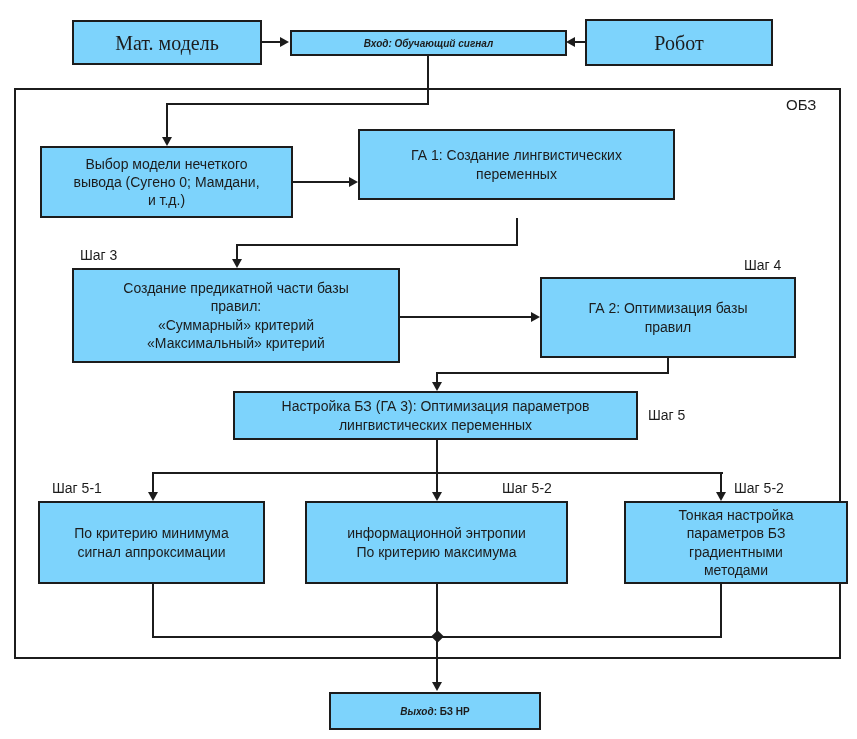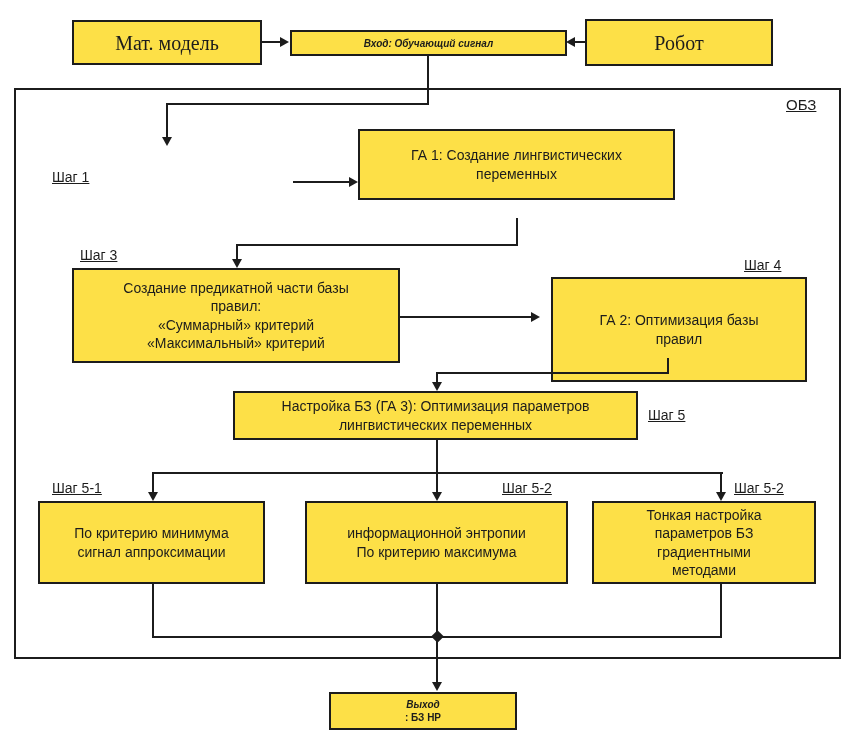--- a/index.html
+++ b/index.html
@@ -2,28 +2,28 @@
 <html><head>
 <meta charset="utf-8">
 <style>
   * { box-sizing: border-box; }
   html,body { margin:0; padding:0; background:#ffffff; }
   .stage {
     position:relative; width:857px; height:739px; background:#ffffff;
     font-family:"Liberation Sans", sans-serif; color:#1c1c1c; overflow:hidden;
   }
   .box {
-    position:absolute; border:2px solid #1c1c1c; background:#fde047;
+    position:absolute; border:2px solid #1c1c1c; background:#7dd3fc;
     display:flex; flex-direction:column; align-items:center; justify-content:center;
     text-align:center; font-size:14px; line-height:1.3;
   }
   .serifbox { font-family:"Liberation Serif", serif; font-size:20px; }
   .iotext { font-weight:bold; font-style:italic; font-size:10px; }
   .io-upright { font-style:normal; }
-  .lbl { position:absolute; font-size:14px; white-space:nowrap;text-decoration:underline; }
+  .lbl { position:absolute; font-size:14px; white-space:nowrap; }
   .h { position:absolute; height:2px; background:#1c1c1c; }
   .v { position:absolute; width:2px; background:#1c1c1c; }
   .ar { position:absolute; width:0; height:0; }
   .ar.down  { border-left:5px solid transparent; border-right:5px solid transparent; border-top:9px solid #1c1c1c; }
   .ar.right { border-top:5px solid transparent; border-bottom:5px solid transparent; border-left:9px solid #1c1c1c; }
   .ar.left  { border-top:5px solid transparent; border-bottom:5px solid transparent; border-right:9px solid #1c1c1c; }
   .diamond { position:absolute; width:9px; height:9px; background:#1c1c1c; transform:rotate(45deg); }
   .frame { position:absolute; border:2px solid #1c1c1c; background:transparent; }
 </style>
 </head>
@@ -51,20 +51,25 @@
 
   <div class="frame" style="left:14px; top:88px; width:827px; height:571px;"></div>
   <div class="lbl" style="left:786px; top:96px; font-size:15px;">ОБЗ</div>
 
   <div class="v" style="left:427px; top:55px; height:50px;"></div>
   <div class="h" style="left:166px; top:103px; width:263px;"></div>
   <div class="v" style="left:166px; top:103px; height:35px;"></div>
   <div class="ar down" style="left:162px; top:137px;"></div>
 
   <div class="lbl" style="left:52px; top:126px;margin-top:43px;">Шаг 1</div>
+  <div class="box" style="left:40px; top:146px; width:253px; height:72px;">
+    <div>Выбор модели нечеткого</div>
+    <div>вывода (Сугено 0; Мамдани,</div>
+    <div>и т.д.)</div>
+  </div>
 
   <div class="lbl" style="left:368px; top:126px;">Шаг 2</div>
   <div class="box" style="left:358px; top:129px; width:317px; height:71px;">
     <div>ГА 1: Создание лингвистических</div>
     <div>переменных</div>
   </div>
 
   <div class="h" style="left:293px; top:181px; width:57px;"></div>
   <div class="ar right" style="left:349px; top:177px;"></div>
 
@@ -75,21 +80,21 @@
 
   <div class="lbl" style="left:80px; top:247px;">Шаг 3</div>
   <div class="box" style="left:72px; top:268px; width:328px; height:95px;">
     <div>Создание предикатной части базы</div>
     <div>правил:</div>
     <div>«Суммарный» критерий</div>
     <div>«Максимальный» критерий</div>
   </div>
 
   <div class="lbl" style="left:744px; top:257px;">Шаг 4</div>
-  <div class="box" style="left:540px; top:277px; width:256px; height:105px;margin-left:11px;">
+  <div class="box" style="left:540px; top:277px; width:256px; height:81px;">
     <div>ГА 2: Оптимизация базы</div>
     <div>правил</div>
   </div>
 
   <div class="h" style="left:400px; top:316px; width:132px;"></div>
   <div class="ar right" style="left:531px; top:312px;"></div>
 
   <div class="v" style="left:667px; top:358px; height:16px;"></div>
   <div class="h" style="left:436px; top:372px; width:233px;"></div>
   <div class="v" style="left:436px; top:372px; height:12px;"></div>
@@ -116,33 +121,33 @@
     <div>сигнал аппроксимации</div>
   </div>
 
   <div class="lbl" style="left:502px; top:480px;">Шаг 5-2</div>
   <div class="box" style="left:305px; top:501px; width:263px; height:83px;">
     <div>информационной энтропии</div>
     <div>По критерию максимума</div>
   </div>
 
   <div class="lbl" style="left:734px; top:480px;">Шаг 5-2</div>
-  <div class="box" style="left:592px; top:501px; width:224px; height:83px;">
+  <div class="box" style="left:624px; top:501px; width:224px; height:83px;">
     <div>Тонкая настройка</div>
     <div>параметров БЗ</div>
     <div>градиентными</div>
     <div>методами</div>
   </div>
 
   <div class="v" style="left:152px; top:584px; height:54px;"></div>
   <div class="h" style="left:152px; top:636px; width:286px;"></div>
   <div class="v" style="left:720px; top:584px; height:54px;"></div>
   <div class="h" style="left:437px; top:636px; width:285px;"></div>
   <div class="v" style="left:436px; top:584px; height:99px;"></div>
   <div class="diamond" style="left:433px; top:632px;"></div>
   <div class="ar down" style="left:432px; top:682px;"></div>
 
-  <div class="box" style="left:329px; top:692px; width:188px; height:38px; flex-direction:column;">
+  <div class="box" style="left:329px; top:692px; width:212px; height:38px; flex-direction:row;">
     <span class="iotext">Выход</span>
     <span class="iotext io-upright">: БЗ НР</span>
   </div>
 
 </div>
 
 </body></html>

